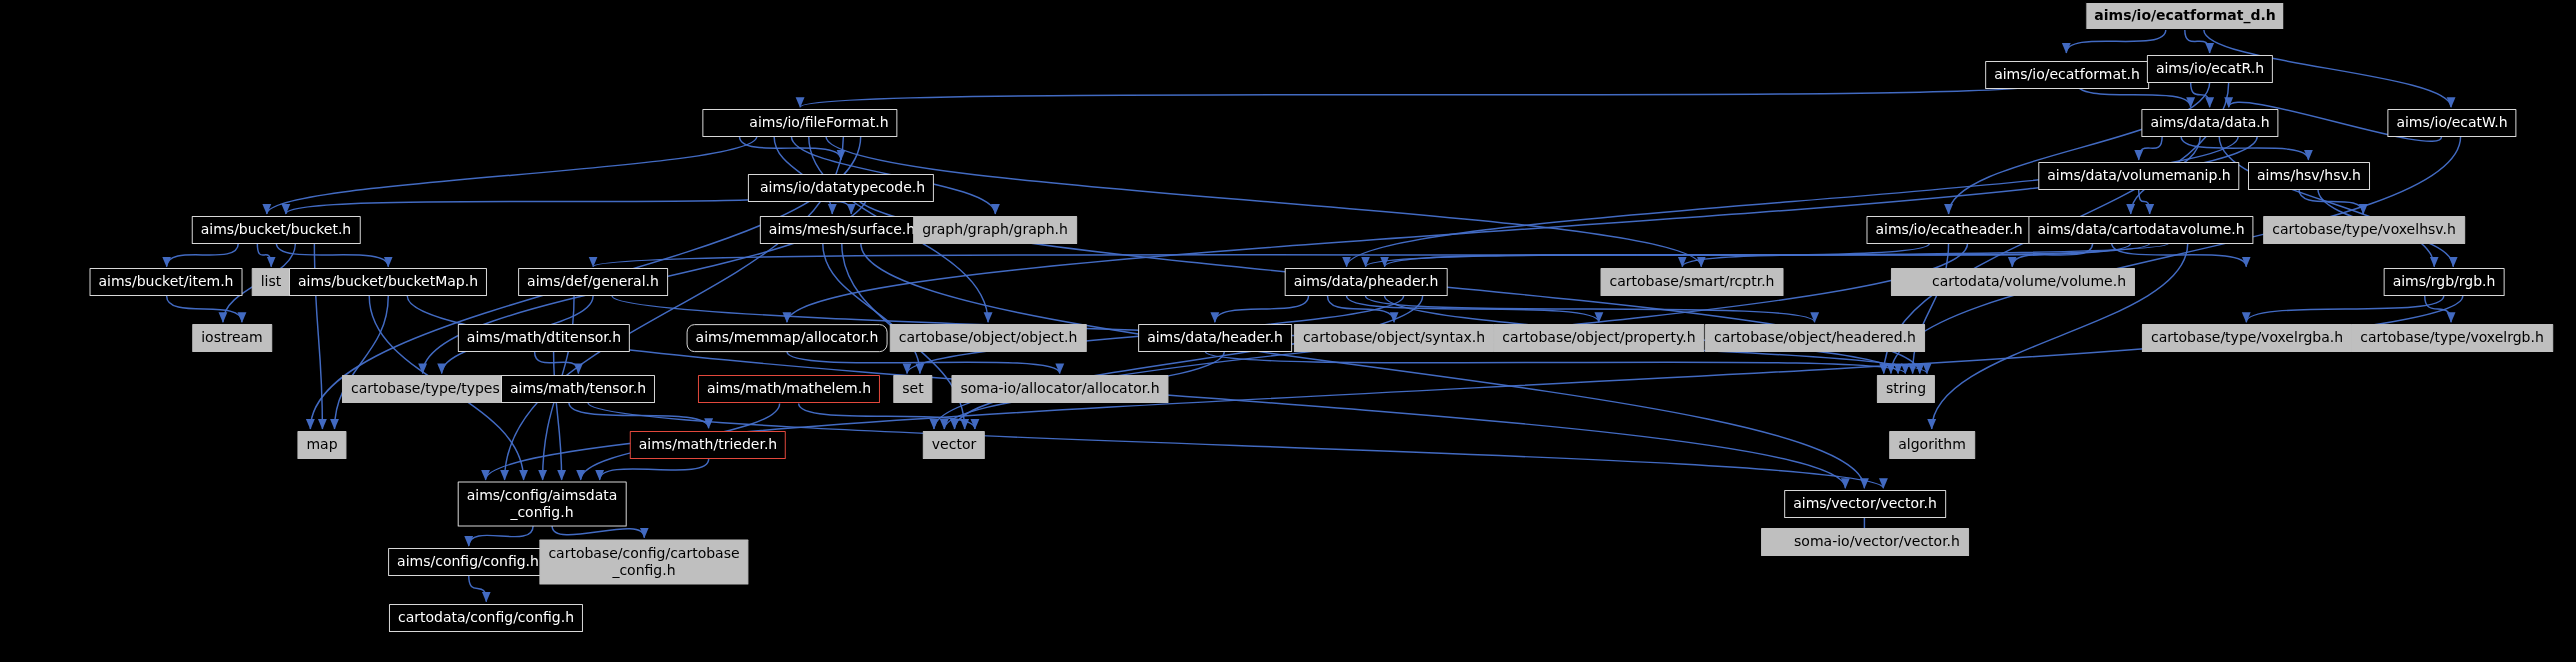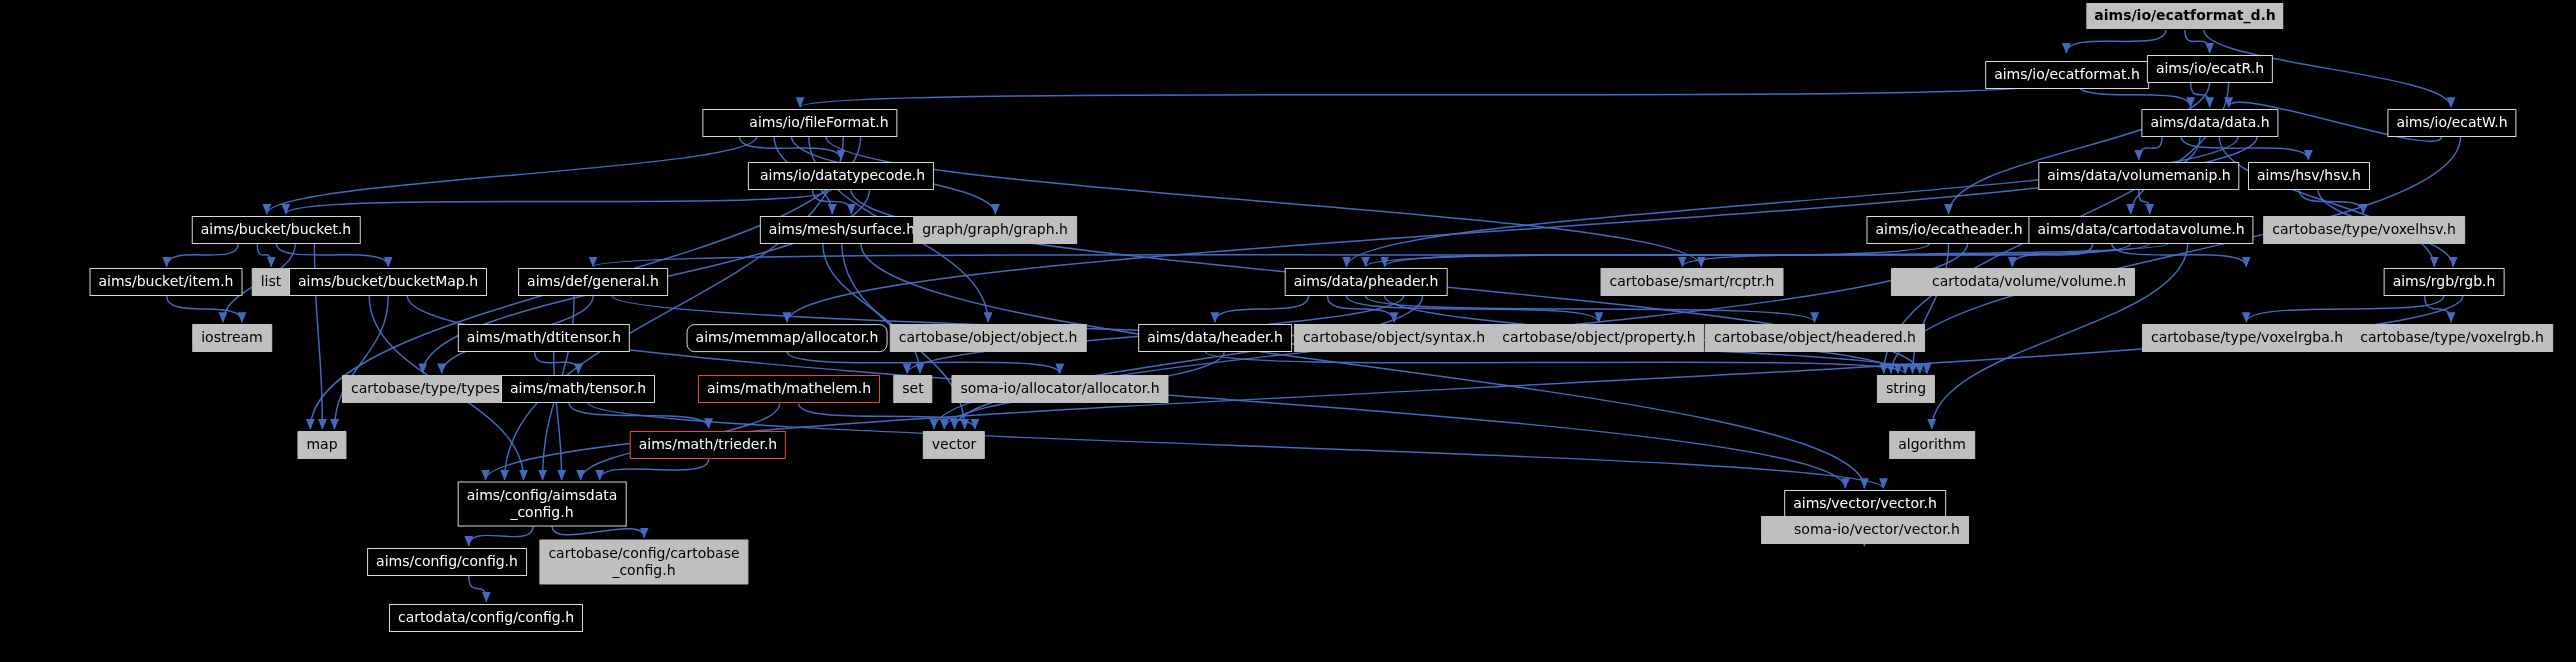--- a/index.html
+++ b/index.html
@@ -107,21 +107,21 @@
       <path class="edge" d="M 754 719 C 754 753, 880 701, 880 735" marker-end="url(#arrow)"></path>
       <path class="edge" d="M 640 786.5 C 640 820.5, 664 788.5, 664 822.5" marker-end="url(#arrow)"></path>
     </svg>
 
 <div class="node root" title="aims/io/ecatformat_d.h" style="left: 2185px; top: 16px;">aims/io/ecatformat_d.h</div>
     <div class="node normal" title="aims/io/ecatformat.h" style="left: 2067px; top: 69px; margin-top: 6px;">aims/io/ecatformat.h</div>
     <div class="node normal" title="aims/io/ecatR.h" style="left: 2210px; top: 69px;">aims/io/ecatR.h</div>
     <div class="node normal" title="aims/io/fileFormat.h" style="left: 800px; top: 123px; padding-left: 46px;">aims/io/fileFormat.h</div>
     <div class="node normal" title="aims/data/data.h" style="left: 2210px; top: 123px;">aims/data/data.h</div>
     <div class="node normal" title="aims/io/ecatW.h" style="left: 2452px; top: 123px;">aims/io/ecatW.h</div>
-    <div class="node normal" title="aims/io/datatypecode.h" style="left: 841px; top: 176px; padding-left: 11px;">aims/io/datatypecode.h</div>
+    <div class="node normal" title="aims/io/datatypecode.h" style="left: 841px; top: 188px; padding-left: 11px;">aims/io/datatypecode.h</div>
     <div class="node normal" title="aims/data/volumemanip.h" style="left: 2139px; top: 176px;">aims/data/volumemanip.h</div>
     <div class="node normal" title="aims/hsv/hsv.h" style="left: 2309px; top: 176px;">aims/hsv/hsv.h</div>
     <div class="node normal" title="aims/bucket/bucket.h" style="left: 276px; top: 230px;">aims/bucket/bucket.h</div>
     <div class="node normal" title="aims/mesh/surface.h" style="left: 842px; top: 230px;">aims/mesh/surface.h</div>
     <div class="node gray" title="graph/graph/graph.h" style="left: 995px; top: 230px;">graph/graph/graph.h</div>
     <div class="node normal" title="aims/io/ecatheader.h" style="left: 1949px; top: 230px;">aims/io/ecatheader.h</div>
     <div class="node normal" title="aims/data/cartodatavolume.h" style="left: 2141px; top: 230px;">aims/data/cartodatavolume.h</div>
     <div class="node gray" title="cartobase/type/voxelhsv.h" style="left: 2364px; top: 230px;">cartobase/type/voxelhsv.h</div>
     <div class="node normal" title="aims/bucket/item.h" style="left: 166px; top: 282px;">aims/bucket/item.h</div>
     <div class="node gray" title="list" style="left: 271px; top: 282px;">list</div>
@@ -147,19 +147,19 @@
     <div class="node gray" title="set" style="left: 913px; top: 389px;">set</div>
     <div class="node gray" title="soma-io/allocator/allocator.h" style="left: 1060px; top: 389px;">soma-io/allocator/allocator.h</div>
     <div class="node gray" title="string" style="left: 1906px; top: 389px;">string</div>
     <div class="node gray" title="map" style="left: 322px; top: 445px;">map</div>
     <div class="node red" title="aims/math/trieder.h" style="left: 708px; top: 445px;">aims/math/trieder.h</div>
     <div class="node gray" title="vector" style="left: 954px; top: 445px;">vector</div>
     <div class="node gray" title="algorithm" style="left: 1932px; top: 445px;">algorithm</div>
     <div class="node normal" title="aims/config/aimsdata_config.h" style="left: 542px; top: 504px;">aims/config/aimsdata
 _config.h</div>
     <div class="node normal" title="aims/vector/vector.h" style="left: 1865px; top: 504px;">aims/vector/vector.h</div>
-    <div class="node normal" title="aims/config/config.h" style="left: 447px; top: 562px;">aims/config/config.h</div>
+    <div class="node normal" title="aims/config/config.h" style="left: 468px; top: 562px;">aims/config/config.h</div>
     <div class="node gray" title="cartobase/config/cartobase_config.h" style="left: 644px; top: 562px;">cartobase/config/cartobase
 _config.h</div>
-    <div class="node gray" title="soma-io/vector/vector.h" style="left: 1865px; top: 530px; padding-left: 32px;">soma-io/vector/vector.h</div>
+    <div class="node gray" title="soma-io/vector/vector.h" style="left: 1865px; top: 542px; padding-left: 32px;">soma-io/vector/vector.h</div>
     <div class="node normal" title="cartodata/config/config.h" style="left: 486px; top: 618px;">cartodata/config/config.h</div>
   </div>
 
 
 </body></html>

